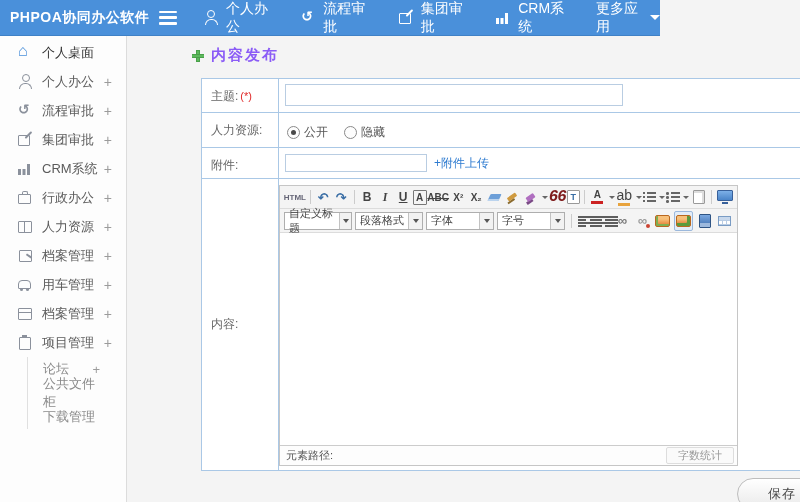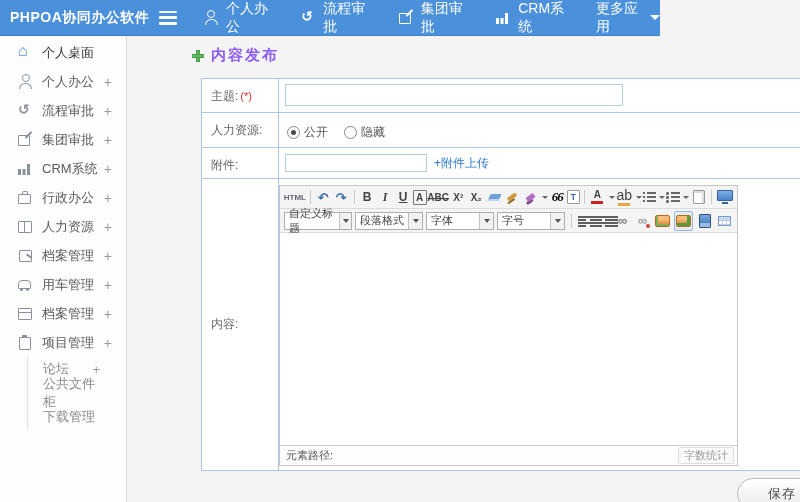--- a/index.html
+++ b/index.html
@@ -98,21 +98,21 @@
   .t-undo::before{content:"↶";color:#3a6ea5;font-size:13px;font-weight:bold;}
   .t-redo::before{content:"↷";color:#3a6ea5;font-size:13px;font-weight:bold;}
   .t-italic{font-style:italic;font-family:"Liberation Serif","DejaVu Serif",serif;}
   .t-under{text-decoration:underline;}
   .t-fontbox{border:1px solid #777;height:13px;min-width:12px;font-size:10px;border-radius:1px;}
   .t-strike{font-size:10px;text-decoration:line-through;letter-spacing:0;}
   .t-sup,.t-sub{font-size:10px;letter-spacing:0;}
   .t-eraser::before{content:"";width:11px;height:7px;background:#6d9fd8;transform:skewX(-25deg);border-radius:1px;box-shadow:inset 0 -2px 0 #bcd4ee;}
   .t-brush::before{content:"";width:10px;height:4px;background:#cf9a3f;transform:rotate(-35deg);border-radius:1px;box-shadow:-3px 3px 0 -1px #8a6b2f;}
   .t-paint::before{content:"";width:9px;height:5px;background:#b06fc0;transform:rotate(-35deg);border-radius:1px;box-shadow:-3px 3px 0 -1px #7a4a86;}
-  .t-quote{font-family:Liberation Serif, serif;font-style:italic;font-size:13px;color:#000000;letter-spacing:-1px;}
+  .t-quote{font-family:Liberation Mono, monospace;font-style:italic;font-size:16px;color:#7f1d1d;letter-spacing:-1px;}
   .t-paste{border:1px solid #999;background:#fff;height:12px;min-width:11px;font-size:9px;color:#3a6ea5;border-radius:1px;}
   .t-fcolor,.t-hcolor{flex-direction:column;line-height:1;gap:1px;}
   .t-fcolor .g{font-size:10px;}
   .t-hcolor .g{font-size:14px;font-weight:normal;}
   .bar-red{width:12px;height:3px;background:#cc2222;}
   .bar-org{width:12px;height:3px;background:#e8a33d;}
   .tcar{width:0;height:0;border-left:3px solid transparent;border-right:3px solid transparent;border-top:3.5px solid #666;margin-left:2px;}
   .t-list{width:14px;height:12px;position:relative;}
   .t-list::before{content:"";position:absolute;right:0;top:1px;width:9px;height:2px;background:#666;box-shadow:0 4px 0 #666,0 8px 0 #666;}
   .t-list.ol::after{content:"";position:absolute;left:0;top:1px;width:2px;height:2px;background:#666;box-shadow:0 4px 0 #666,0 8px 0 #666;}
@@ -138,21 +138,21 @@
   .t-img1::before{content:"";width:13px;height:10px;border-radius:2px;background:linear-gradient(#f7c07a 30%,#e2762a);border:1px solid #b9681f;box-shadow:inset 2px -2px 0 #7fae52;}
   .t-img2{border:1px solid #9bb8dc;background:#e3edf8;}
   .t-img2::before{content:"";width:13px;height:10px;border-radius:2px;background:linear-gradient(#f7c07a 30%,#d2691e);border:1px solid #b9681f;box-shadow:inset -3px -3px 0 #5a9b3c;}
   .t-media::before{content:"";width:10px;height:12px;border-radius:1px;background:linear-gradient(#7aa7e0,#3f6fae);border:1px solid #2f5484;box-shadow:inset 0 -4px 0 #9db9dd;}
   .t-table::before{content:"";width:13px;height:10px;box-sizing:border-box;border:1px solid #7a9cc4;background:
       linear-gradient(#c8d8ec 0 3px,transparent 3px),
       repeating-linear-gradient(90deg,transparent 0 3px,#b8cce4 3px 4px),
       repeating-linear-gradient(transparent 0 3px,#b8cce4 3px 4px),#fff;}
   .ed-content{flex:1;background:#fff;cursor:text;}
   .ed-status{flex:0 0 14px;border-top:1px solid #ccc;background:#fdfdfd;display:flex;align-items:center;justify-content:space-between;padding:1px 3px 1px 6px;font-size:11px;color:#555;}
-  .wc{color:#999;border:1px solid #ddd;background:#fafafa;border-radius:2px;padding:0 5px;font-size:11px;cursor:pointer;}
+  .wc{color:#999;border:1px solid #ddd;background:#fafafa;border-radius:2px;padding:0 11px;font-size:11px;cursor:pointer;}
   
   .savebtn{
     position:absolute;left:601px;top:442px;width:90px;height:32px;
     border:1px solid #bdbdbd;border-radius:16px;
     background:linear-gradient(#ffffff,#e9e9e9);
     font-size:13px;color:#4a4a4a;cursor:pointer;letter-spacing:1px;
     font-family:"Liberation Sans","DejaVu Sans",sans-serif;
   }
 </style>
 </head>

